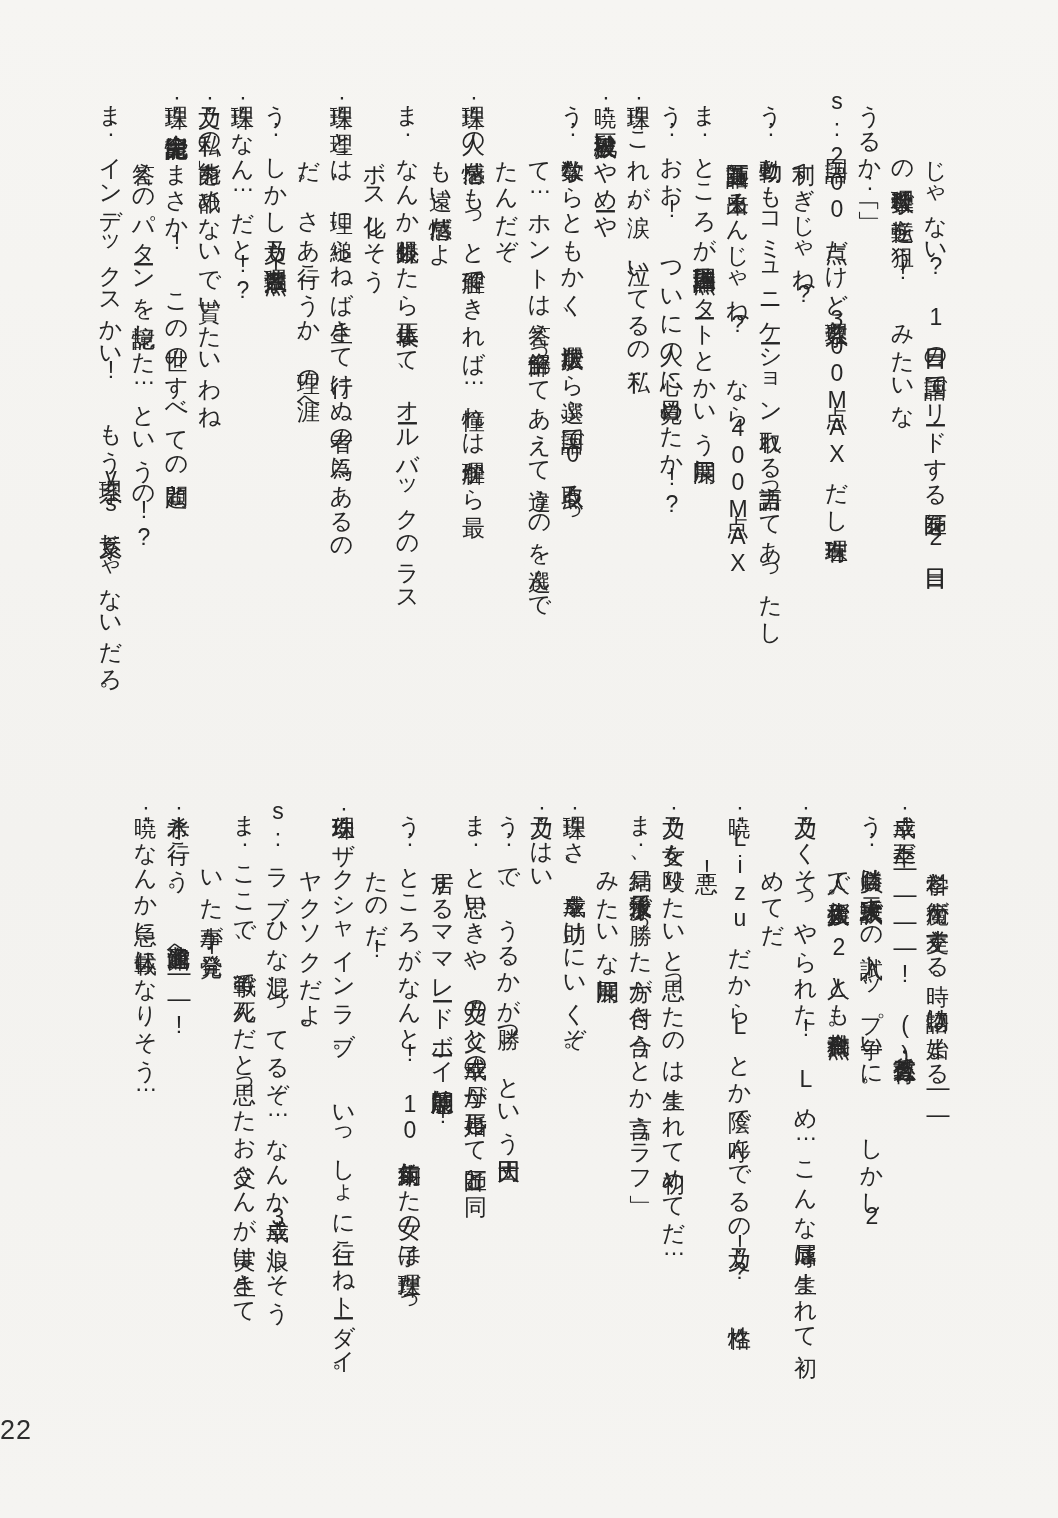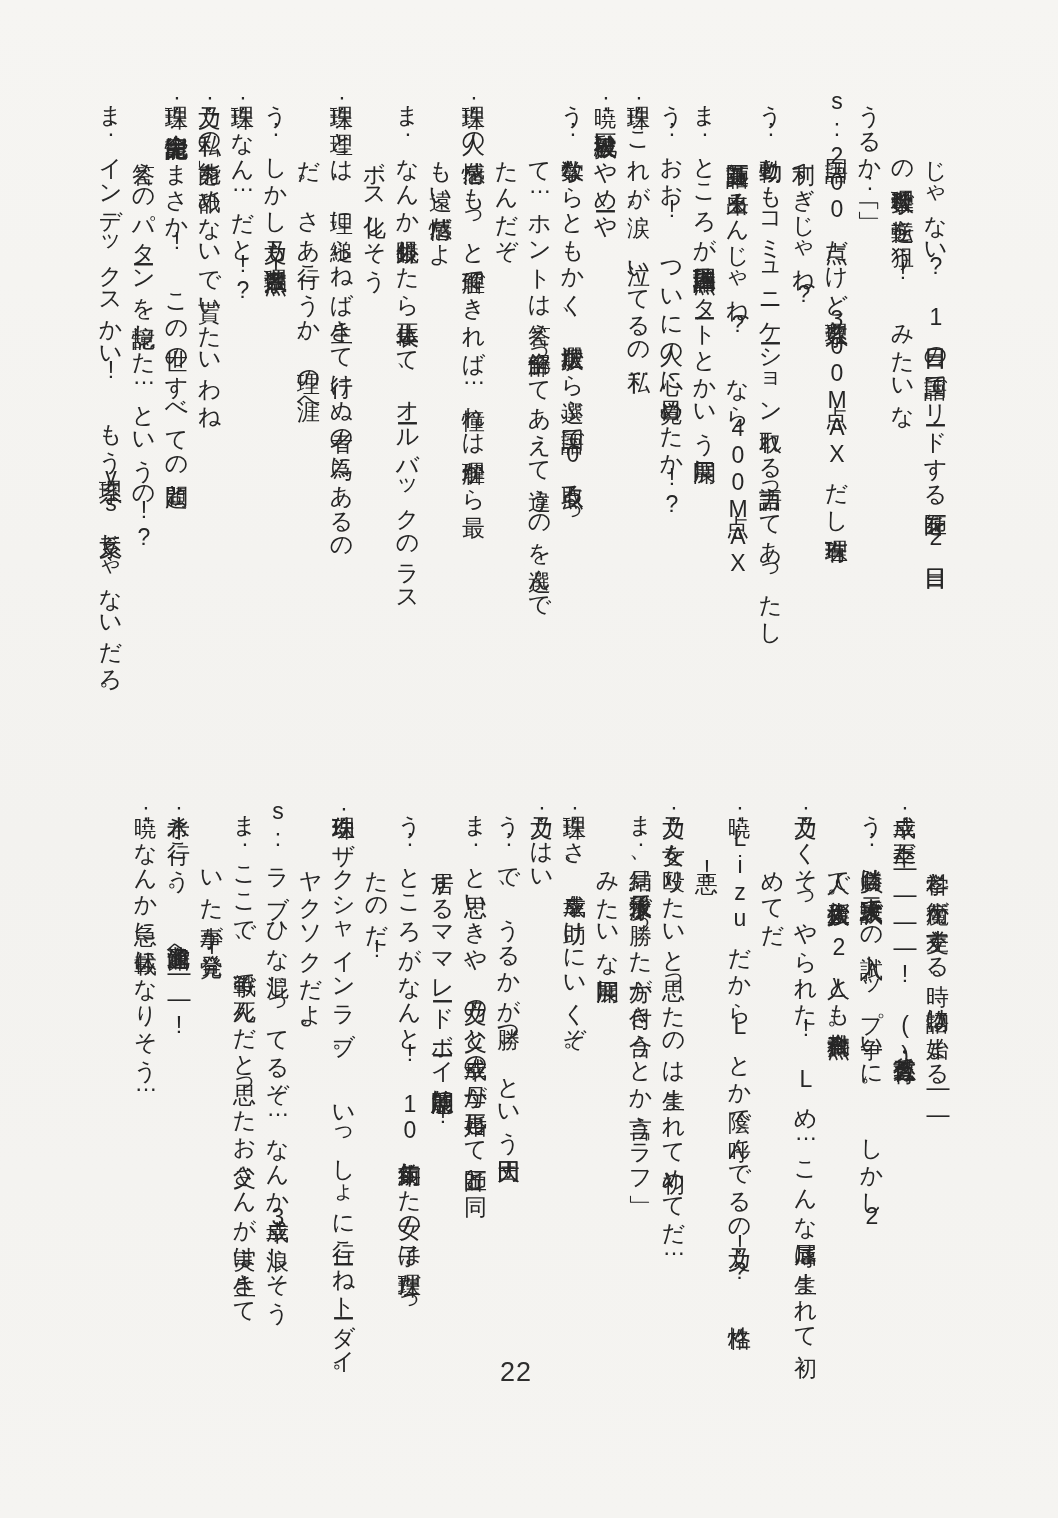--- a/index.html
+++ b/index.html
@@ -38,24 +38,24 @@
   #top-block {
     top: 88px;
     right: 106px;
   }
   #bottom-block {
     top: 798px;
     right: 104px;
   }
   #page-number {
     position: absolute;
-    top: 1357px;
+    top: 1415px;
     left: 0;
     width: 1032px;
-    text-align: center;
+    text-align: left;
     font-size: 27px;
     letter-spacing: 1px;
     color: #2e2e2e;
   }
 </style>
 </head>
 <body>
 
 <div class="scan-page">
   <div id="top-block" class="vblock">

